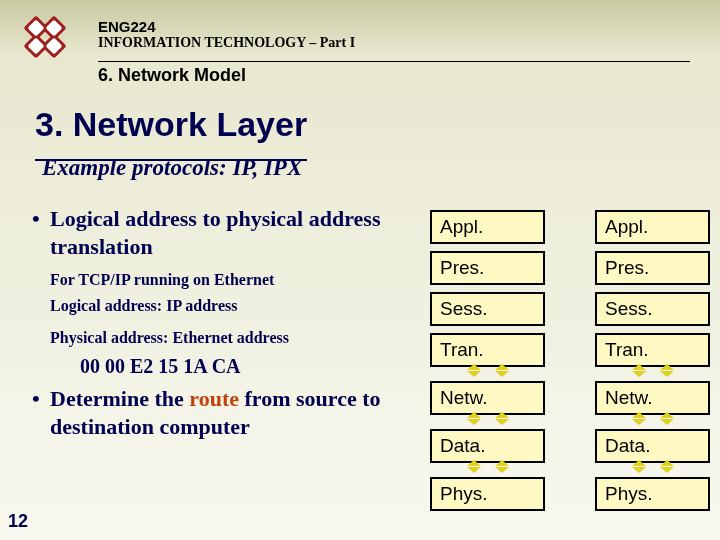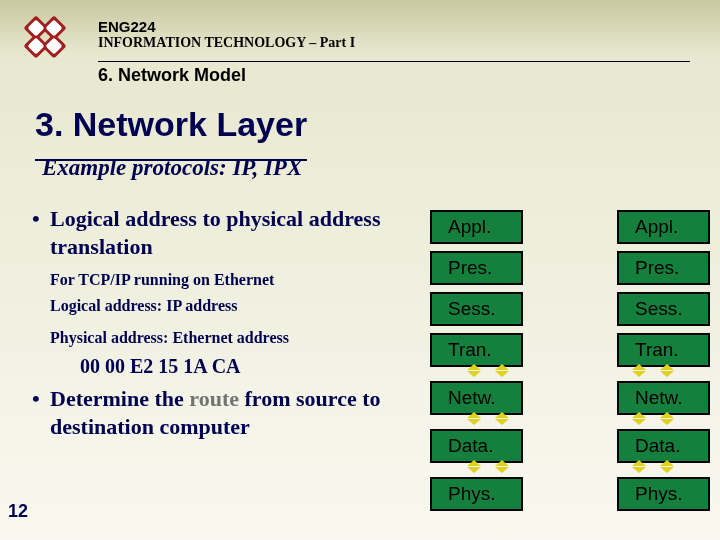--- a/index.html
+++ b/index.html
@@ -90,52 +90,52 @@
   .sub {
     margin-left: 18px;
     font-weight: bold;
     font-size: 16px;
   }
   .sub2 {
     margin-left: 48px;
     font-weight: bold;
     font-size: 20px;
   }
-  .route { color: #737373; margin-top: 22px; }
+  .route { color: #c2410c; margin-top: 22px; }
   .gap { height: 6px; }
   .page-num {
     position: absolute;
-    bottom: 18px;
+    bottom: 8px;
     left: 8px;
     font-family: Arial, sans-serif;
     font-weight: bold;
     font-size: 18px;
     color: #000050;
   }
   .stacks {
     position: absolute;
     top: 210px;
     left: 430px;
     width: 280px;
   }
   .stack-pair {
     display: flex;
     justify-content: space-between;
     margin-top: 7px;
   }
   .stack-pair:first-child { margin-top: 0; }
   .layer-box {
-    width: 93px;
+    width: 115px;
     height: 34px;
-    background: #15803d;
+    background: #fef9c3;
     border: 2px solid #000;
     font-family: Arial, sans-serif;
     font-size: 19px;
     color: #000;
-    padding-left: 16px;
+    padding-left: 8px;
     display: flex;
     align-items: center;
   }
   .arrow-row {
     display: flex;
     justify-content: space-between;
     height: 9px;
     margin-top: -1px;
     margin-bottom: -1px;
   }

